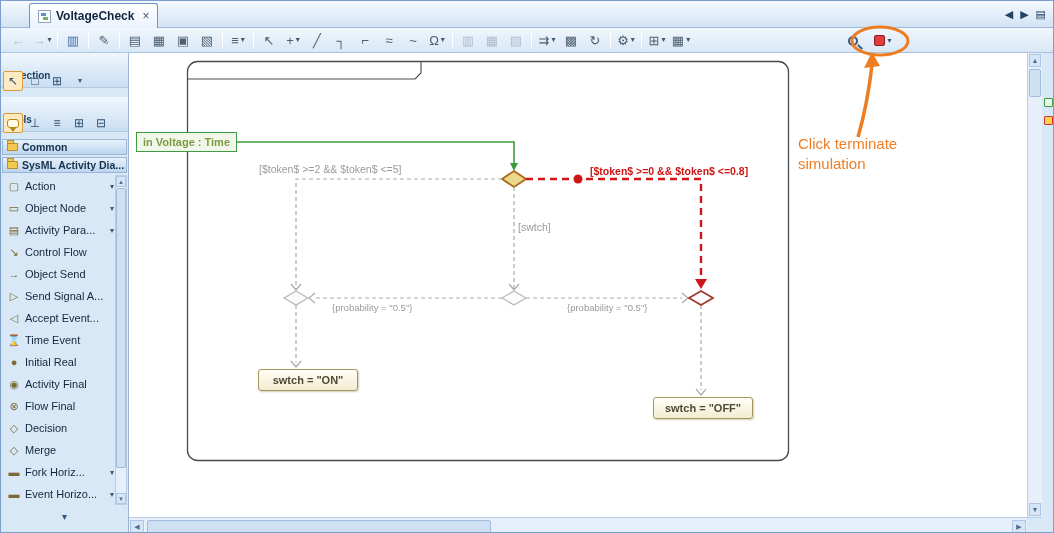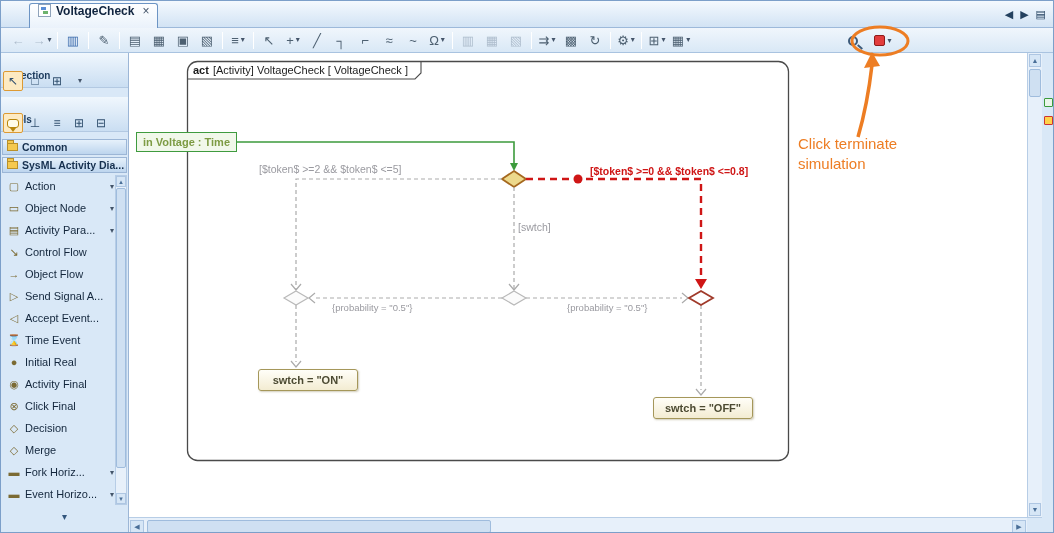--- a/index.html
+++ b/index.html
@@ -1,21 +1,21 @@
 <!DOCTYPE html>
 <html><head>
 <meta charset="utf-8">
 <style>
   *{box-sizing:border-box;margin:0;padding:0}
   body{margin:0;background:#888;font-family:"Liberation Sans",sans-serif}
   #window{position:relative;width:1054px;height:533px;background:#d3e4f5;overflow:hidden;border:1px solid #7c9fc9}
 
   
   .tabbar{position:absolute;left:0;top:0;width:100%;height:27px;background:linear-gradient(#f4f9fe,#d2e3f4);border-bottom:1px solid #9db9da}
-  .tab{position:absolute;left:28px;top:2px;height:25px;display:flex;gap:5px;padding:0 8px;background:linear-gradient(#ffffff,#eaf2fb);border:1px solid #6c94c4;border-bottom:none;border-radius:3px 3px 0 0;font-size:12px;font-weight:bold;color:#10243f}
+  .tab{position:absolute;left:28px;top:2px;height:25px;display:flex;align-items:center;gap:5px;padding:0 8px;background:linear-gradient(#ffffff,#eaf2fb);border:1px solid #6c94c4;border-bottom:none;border-radius:3px 3px 0 0;font-size:12px;font-weight:bold;color:#10243f}
   .dgm-icon{width:13px;height:13px;background:#fff;border:1px solid #8fa3bb;position:relative}
   .dgm-icon::before{content:"";position:absolute;left:2px;top:2px;width:5px;height:3px;background:#5b8ed6}
   .dgm-icon::after{content:"";position:absolute;right:2px;bottom:2px;width:5px;height:3px;background:#6db36d}
   .tab-close{font-size:12px;font-weight:normal;color:#44556a;margin-left:3px;cursor:pointer}
   .tabnav{position:absolute;right:7px;top:6px;display:flex;gap:7px}
   .tnbtn{font-size:11px;color:#24415f;cursor:pointer;line-height:14px}
 
   
   .toolbar{position:absolute;left:0;top:27px;width:100%;height:25px;background:linear-gradient(#f0f6fc,#d9e8f6);border-bottom:1px solid #a9c3e0;display:flex;align-items:center;padding:0 5px}
   .tsep{width:1px;height:17px;background:#b6cbe3;border-right:1px solid #fff;margin:0 3px}
@@ -260,21 +260,21 @@
         <span class="pic">▤</span>
         <span class="plabel">Activity Para...</span>
         <span class="pdd">▾</span>
       </div>
     <div class="prow" style="top:188px">
         <span class="pic">↘</span>
         <span class="plabel">Control Flow</span>
       </div>
     <div class="prow" style="top:210px">
         <span class="pic">→</span>
-        <span class="plabel">Object Flow</span>
+        <span class="plabel">Object Send</span>
       </div>
     <div class="prow" style="top:232px">
         <span class="pic">▷</span>
         <span class="plabel">Send Signal A...</span>
       </div>
     <div class="prow" style="top:254px">
         <span class="pic">◁</span>
         <span class="plabel">Accept Event...</span>
       </div>
     <div class="prow" style="top:276px">
@@ -284,21 +284,21 @@
     <div class="prow" style="top:298px">
         <span class="pic">●</span>
         <span class="plabel">Initial Real</span>
       </div>
     <div class="prow" style="top:320px">
         <span class="pic">◉</span>
         <span class="plabel">Activity Final</span>
       </div>
     <div class="prow" style="top:342px">
         <span class="pic">⊗</span>
-        <span class="plabel">Click Final</span>
+        <span class="plabel">Flow Final</span>
       </div>
     <div class="prow" style="top:364px">
         <span class="pic">◇</span>
         <span class="plabel">Decision</span>
       </div>
     <div class="prow" style="top:386px">
         <span class="pic">◇</span>
         <span class="plabel">Merge</span>
       </div>
     <div class="prow" style="top:408px">
@@ -346,24 +346,20 @@
       <path d="M167 252 V309" fill="none" stroke="#ababab" stroke-width="1.2" stroke-dasharray="4 3"></path>
       <polyline points="162,308 167,314 172,308" fill="none" stroke="#ababab" stroke-width="1.2"></polyline>
       <path d="M572 252 V337" fill="none" stroke="#ababab" stroke-width="1.2" stroke-dasharray="4 3"></path>
       <polyline points="567,336 572,342 577,336" fill="none" stroke="#ababab" stroke-width="1.2"></polyline>
 
       <polygon points="167,238 179,245 167,252 155,245" fill="#fbfbfb" stroke="#b9b9b9" stroke-width="1.2"></polygon>
       <polygon points="385,238 397,245 385,252 373,245" fill="#fbfbfb" stroke="#b9b9b9" stroke-width="1.2"></polygon>
       <polygon points="572,238 584,245 572,252 560,245" fill="#ffffff" stroke="#a03a2a" stroke-width="1.8"></polygon>
     </svg>
 
-    <div class="framelabel">
-      <span class="kw">act</span>
-      <span>[Activity] VoltageCheck [ VoltageCheck ]</span>
-    </div>
     <div class="pinbox">in Voltage : Time</div>
 
     <span class="lbl" style="left:130px;top:110px">[$token$ &gt;=2 &amp;&amp; $token$ &lt;=5]</span>
     <span class="lbl red" style="left:461px;top:112px">[$token$ &gt;=0 &amp;&amp; $token$ &lt;=0.8]</span>
     <span class="lbl" style="left:389px;top:168px">[swtch]</span>
     <span class="lbl sm" style="left:203px;top:249px">{probability = "0.5"}</span>
     <span class="lbl sm" style="left:438px;top:249px">{probability = "0.5"}</span>
 
     <div class="action" style="left:129px;top:316px">swtch = "ON"</div>
     <div class="action" style="left:524px;top:344px">swtch = "OFF"</div>

